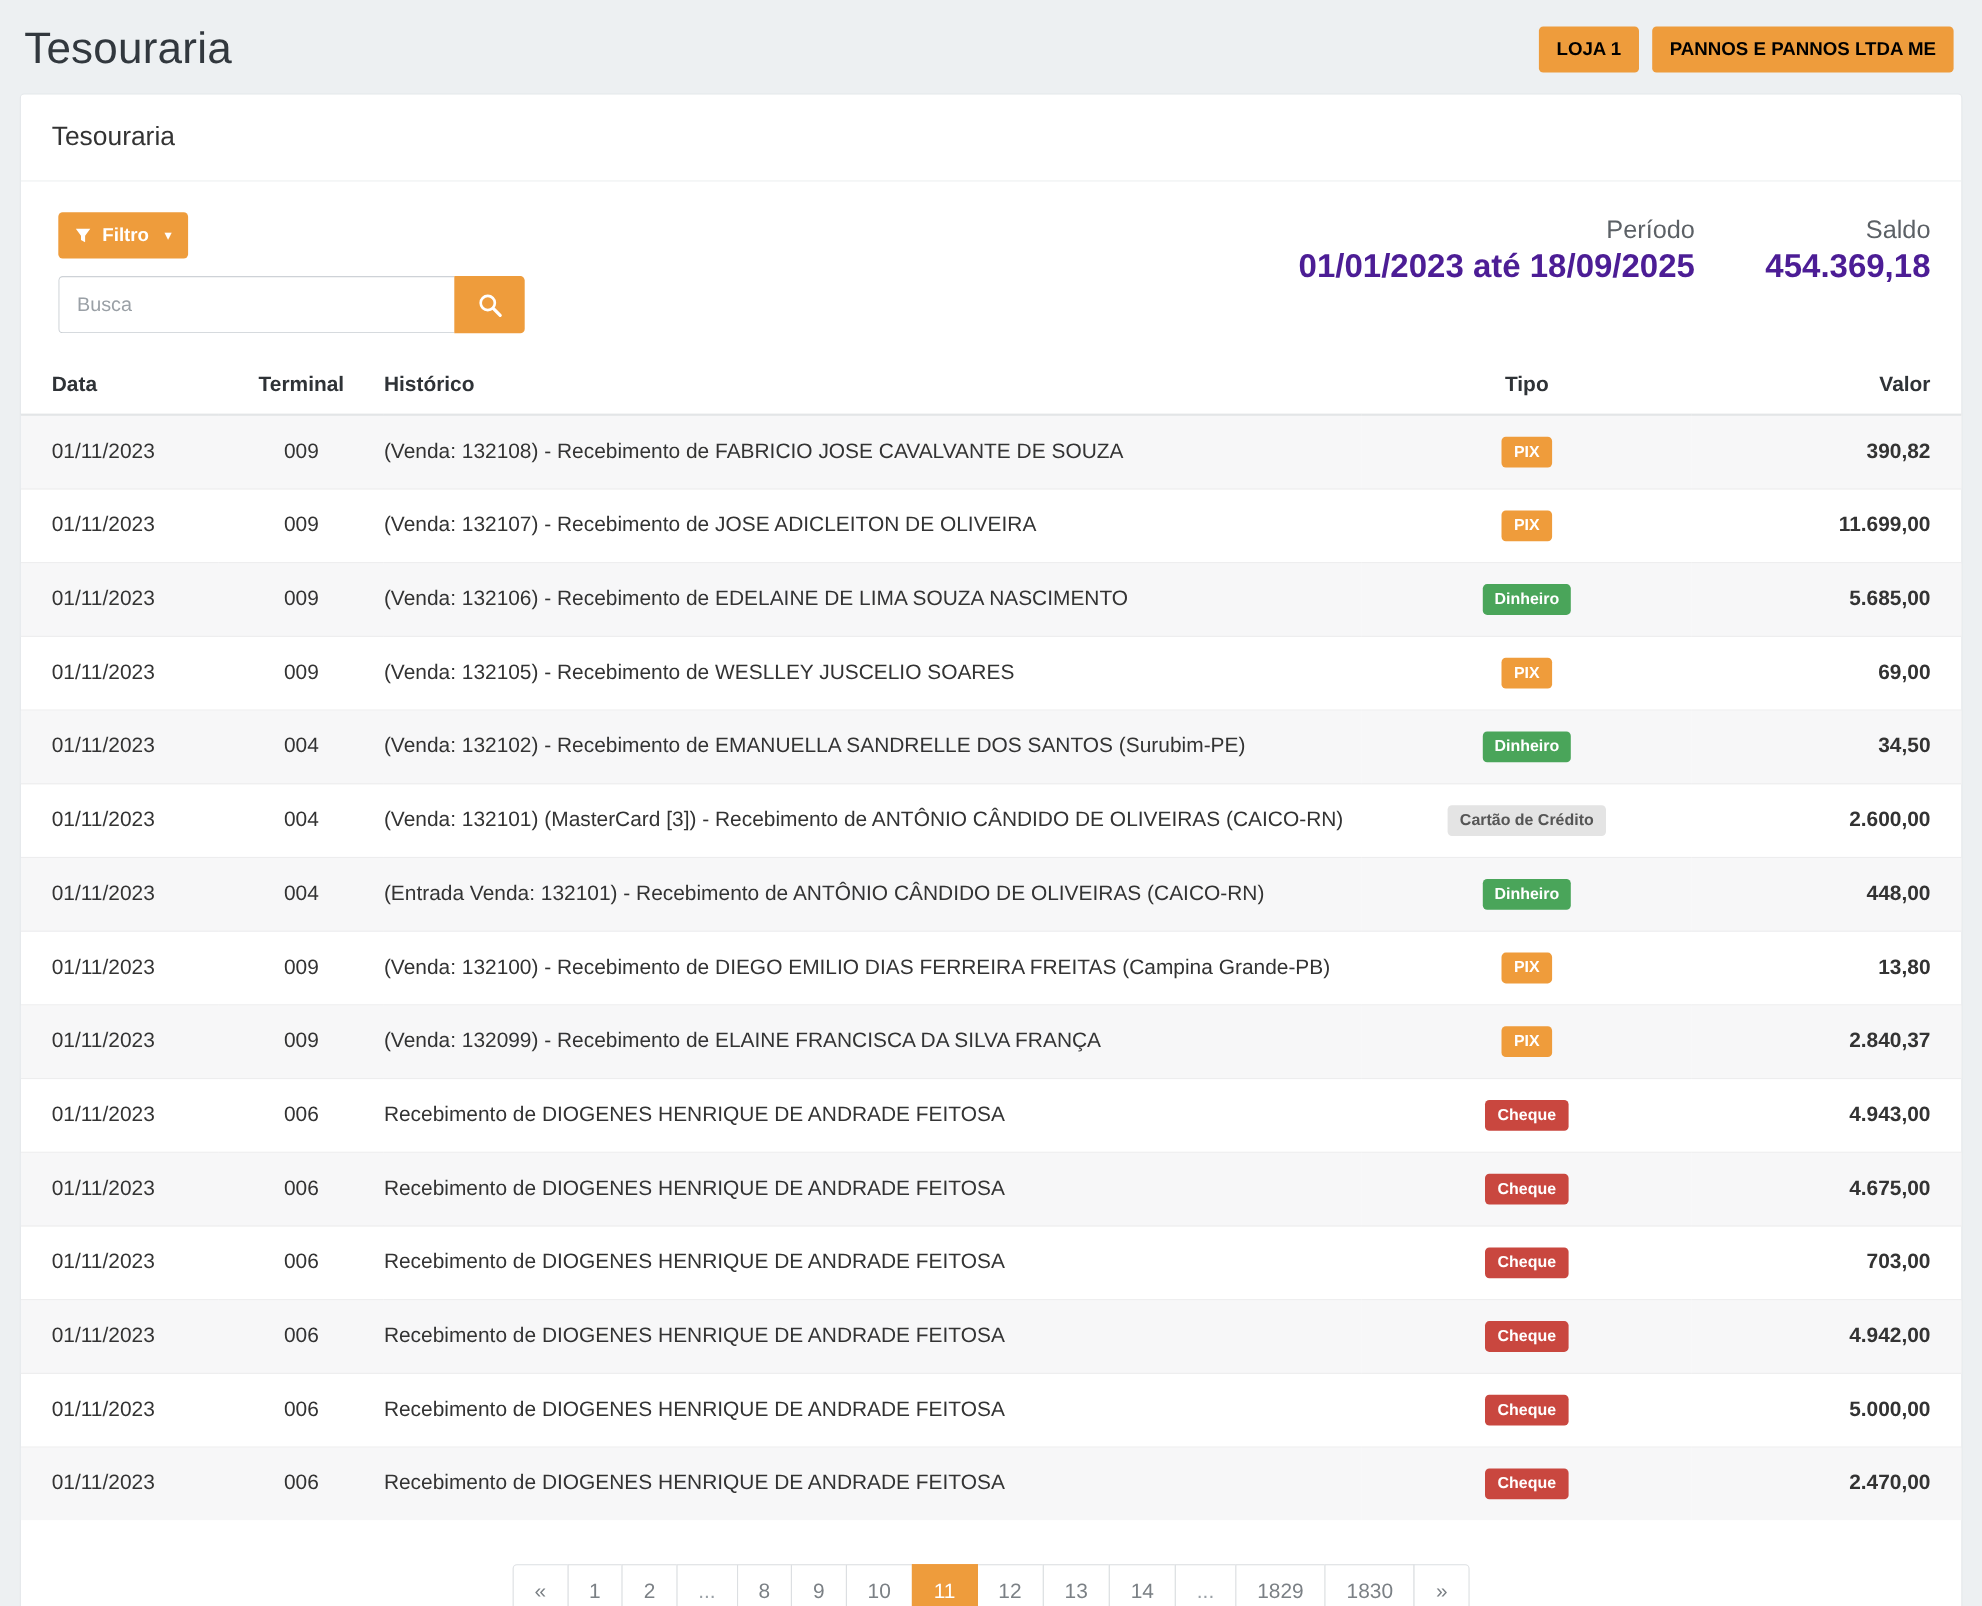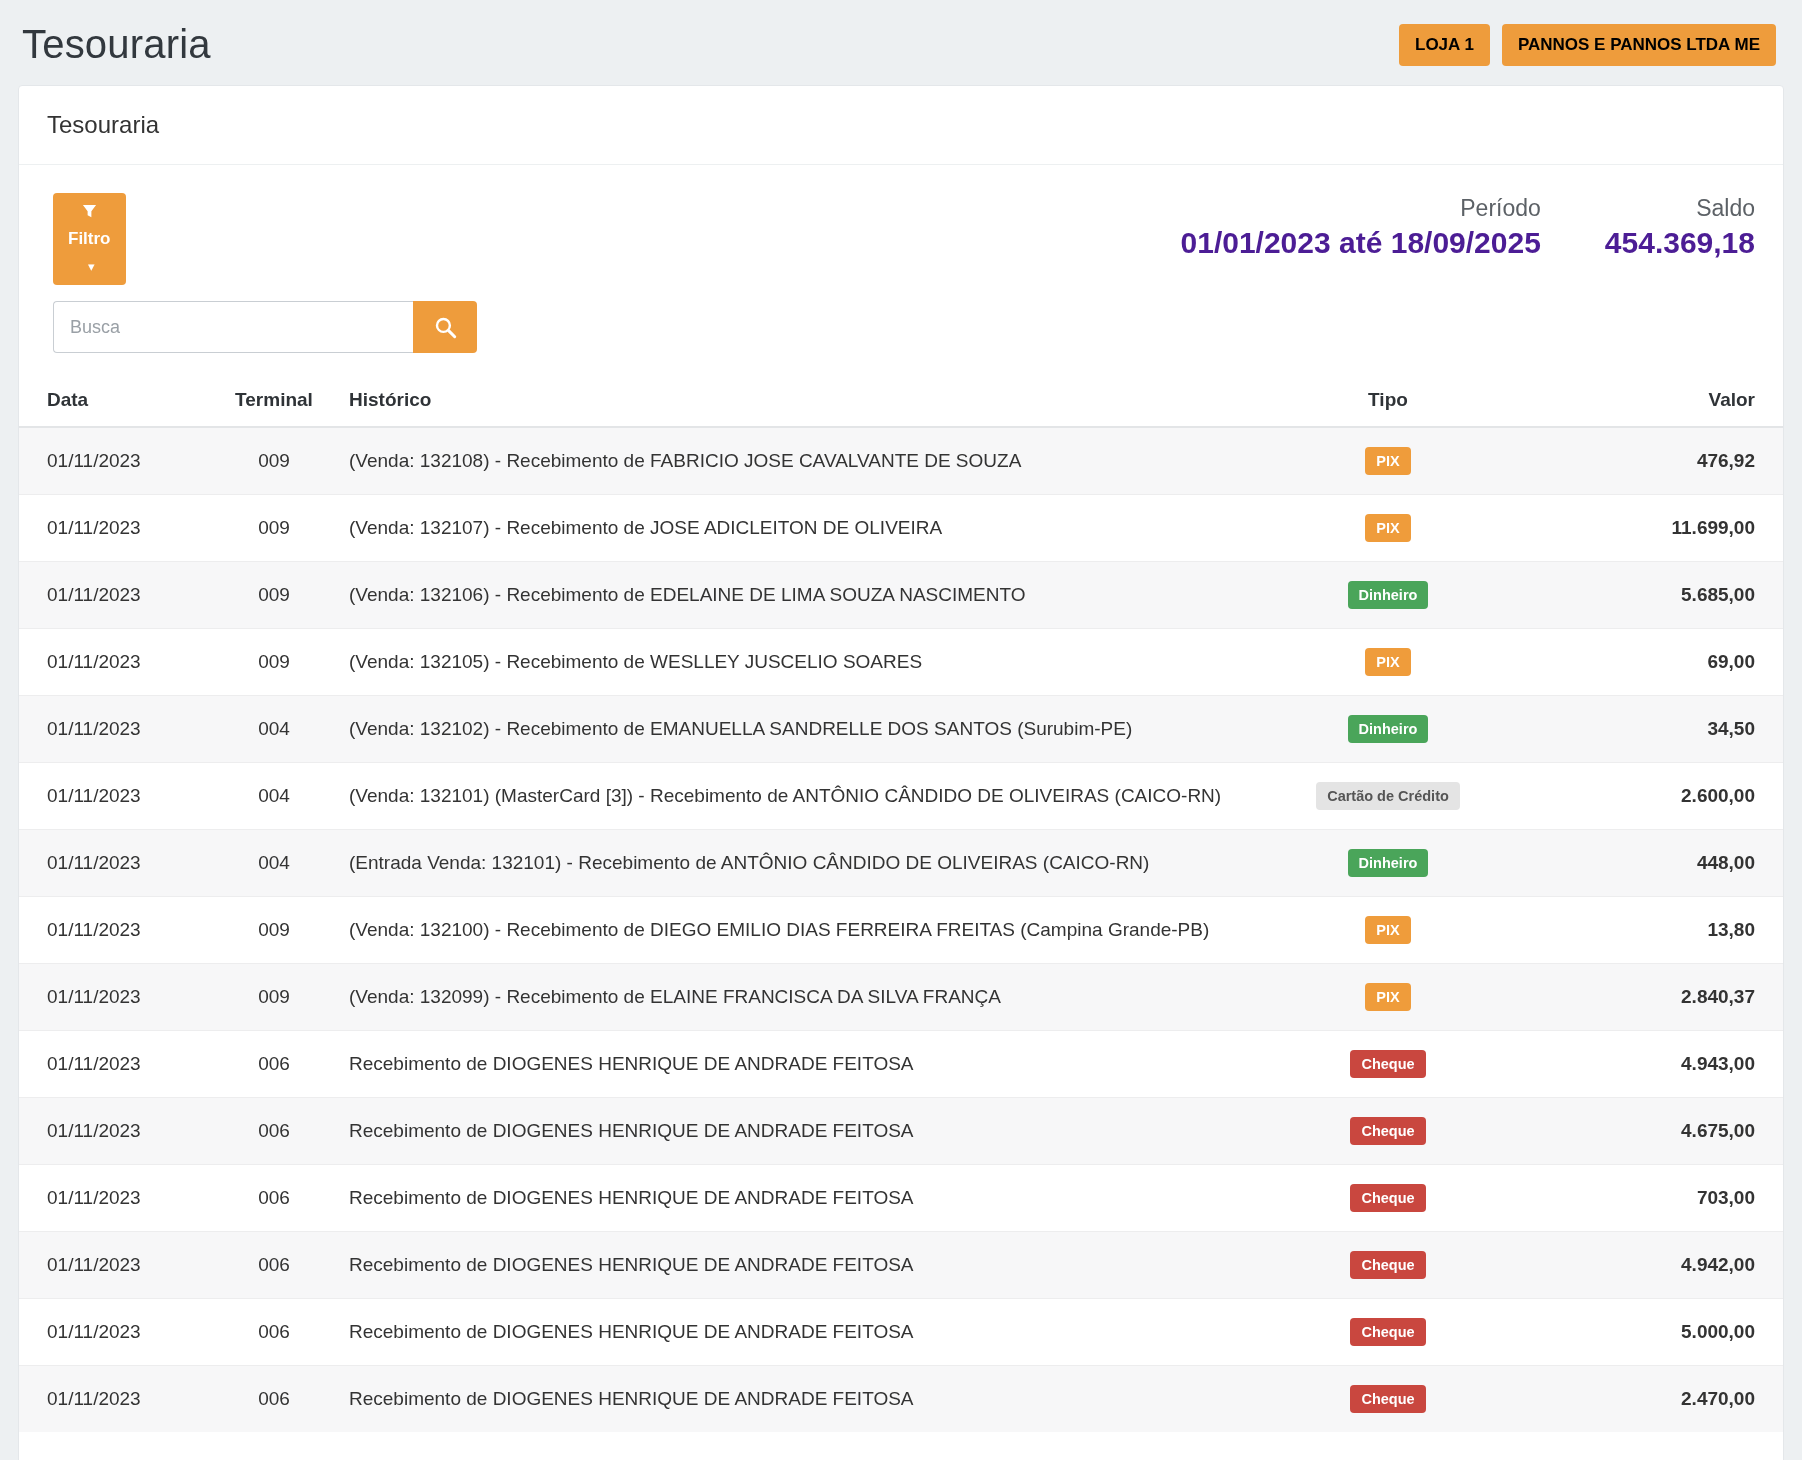--- a/index.html
+++ b/index.html
@@ -44,21 +44,21 @@
     display: flex; justify-content: space-between; align-items: flex-start;
     padding: 28px 28px 8px 34px;
   }
   .toolbar-left { display: flex; flex-direction: column; gap: 16px; }
   .filtro-btn {
     display: inline-flex; align-items: center; gap: 10px;
     width: fit-content;
     border: none; cursor: pointer;
     color: #fff; font-weight: bold; font-size: 17px;
     font-family: "Liberation Sans", "DejaVu Sans", sans-serif;
-    padding: 11px 15px; border-radius: 4px; flex-direction: column;
+    padding: 11px 15px; border-radius: 4px;
   }
   .filtro-caret { font-size: 13px; margin-left: 4px; }
   .search-group { display: flex; }
   .search-input {
     width: 360px; height: 52px;
     border: 1px solid #c9ced3; border-right: none;
     border-radius: 4px 0 0 4px;
     padding: 0 16px; font-size: 18px; color: #ef4444;
     font-family: "Liberation Sans", "DejaVu Sans", sans-serif;
     outline: none;
@@ -194,21 +194,21 @@
         </tr>
       </thead>
       <tbody>
       <tr>
         <td class="col-data">01/11/2023</td>
         <td class="col-terminal">009</td>
         <td class="col-historico">(Venda: 132108) - Recebimento de FABRICIO JOSE CAVALVANTE DE SOUZA</td>
         <td class="col-tipo">
           <span class="badge" style="background: rgb(239, 156, 59); color: rgb(255, 255, 255);">PIX</span>
         </td>
-        <td class="col-valor">476,92</td>
+        <td class="col-valor">390,82</td>
       </tr>
 
       <tr>
         <td class="col-data">01/11/2023</td>
         <td class="col-terminal">009</td>
         <td class="col-historico">(Venda: 132107) - Recebimento de JOSE ADICLEITON DE OLIVEIRA</td>
         <td class="col-tipo">
           <span class="badge" style="background: rgb(239, 156, 59); color: rgb(255, 255, 255);">PIX</span>
         </td>
         <td class="col-valor">11.699,00</td>

